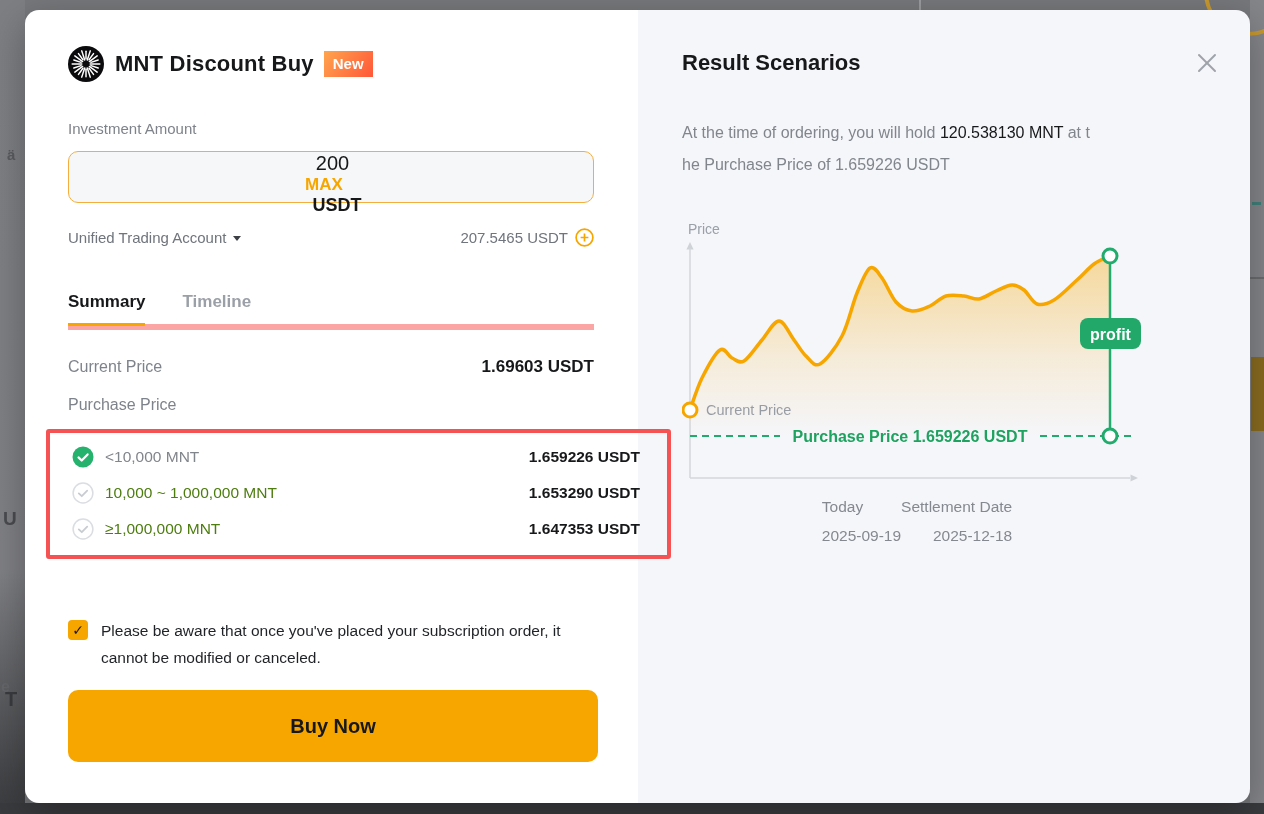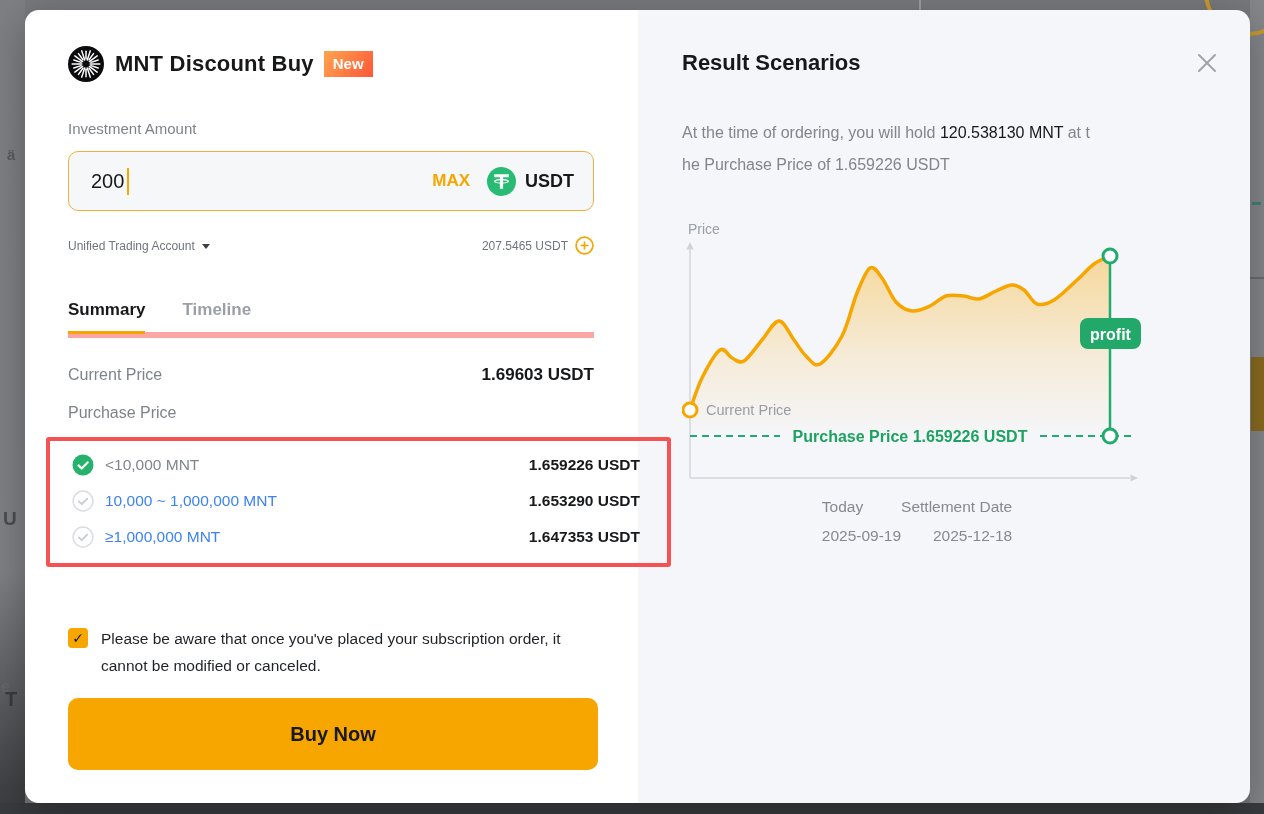--- a/index.html
+++ b/index.html
@@ -38,33 +38,33 @@
   
   .form-header { margin-top:36px; display:flex; align-items:center; }
   .logo { width:36px; height:36px; flex:0 0 36px; }
   .form-title { font-size:22px; font-weight:700; margin-left:11px; letter-spacing:.2px; }
   .new-badge { margin-left:10px; padding:4px 9px 5px; border-radius:0;
                font-size:15px; font-weight:700; color:#fff;
                background:linear-gradient(125deg,#FFA14D 5%,#FF5B3A 95%); }
 
   
   .inv-label { margin-top:38px; font-size:15px; color:#7E838B; }
-  .amount-input { margin-top:14px; height:60px; border:1px solid #F3AE3D; border-radius:10px;
-                  background:#F6F7F8; display:flex; align-items:center; padding:0 19px 0 22px; }
+  .amount-input { margin-top:14px; height:52px; border:1px solid #F3AE3D; border-radius:10px;
+                  background:#F6F7F8; display:flex; align-items:center; padding:0 19px 0 22px;flex-direction:column; }
   .amount-value { font-size:20px; font-weight:400; color:#17181A; }
   .caret { width:2px; height:27px; background:#F7A600; margin-left:3px; }
   .flex-spacer { flex:1; }
   .max-btn { background:none; border:none; font-family:inherit; cursor:pointer;
              font-size:17px; font-weight:700; color:#F7A600; margin-right:17px; }
   .usdt-icon { width:29px; height:29px; }
   .currency-label { margin-left:9px; font-size:18px; font-weight:600; }
 
   
   .account-row { margin-top:25px; display:flex; justify-content:space-between; align-items:center;
-                 font-size:12px; color:#6F747D; }
+                 font-size:15px; color:#6F747D; }
   .account-left { display:flex; align-items:center; gap:7px; cursor:pointer; }
   .tri-down { width:0; height:0; border-left:4.5px solid transparent; border-right:4.5px solid transparent;
               border-top:5.5px solid #3C4046; margin-top:2px; }
   .account-right { display:flex; align-items:center; gap:7px; }
 
   
   .tabs { margin-top:45px; display:flex; gap:37px; border-bottom:6px solid #fca5a5;text-align:center; }
   .tab { font-size:17px; font-weight:600; color:#9BA0A8; padding-bottom:11px;
          border-bottom:3px solid transparent; margin-bottom:-2px; cursor:pointer; }
   .tab.active { color:#17181A; font-weight:700; border-bottom-color:#F7A600; border-radius:1px; }
@@ -72,21 +72,21 @@
   
   .kv-row { margin-top:27px; display:flex; justify-content:space-between; align-items:center; }
   .kv-label { font-size:16px; color:#7E838B; }
   .kv-value { font-size:17px; font-weight:700; }
   .pp-label { margin-top:19px; font-size:16px; color:#7E838B; }
 
   .tier-box { margin-top:15px; margin-left:-22px; width:625px;
               border:4px solid #F55353; border-radius:3px; padding:6px 27px 8px 22px; }
   .tier-row { display:flex; align-items:center; height:36px; }
   .tier-icon { width:22px; height:22px; flex:0 0 22px; }
-  .tier-range { margin-left:11px; font-size:15.5px; color:#3b82f6; }
+  .tier-range { margin-left:11px; font-size:15.5px; color:#4d7c0f; }
   .tier-row.selected .tier-range { color:#81858C; }
   .tier-price { margin-left:auto; font-size:15.5px; font-weight:700; color:#17181A; }
 
   
   .disclaimer-row { margin-top:58px; display:flex; gap:13px; align-items:flex-start; }
   .checkbox { width:20px; height:20px; flex:0 0 20px; border-radius:4px; background:#F7A600;
               color:#17181A; font-size:14px; font-weight:700; display:flex; align-items:center;
               justify-content:center; margin-top:3px; cursor:pointer; }
   .disclaimer-text { font-size:15.5px; color:#1F2226; line-height:1.75; width:496px; }
   .buy-btn { margin-top:19px; width:530px; height:72px; border:none; border-radius:10px;

